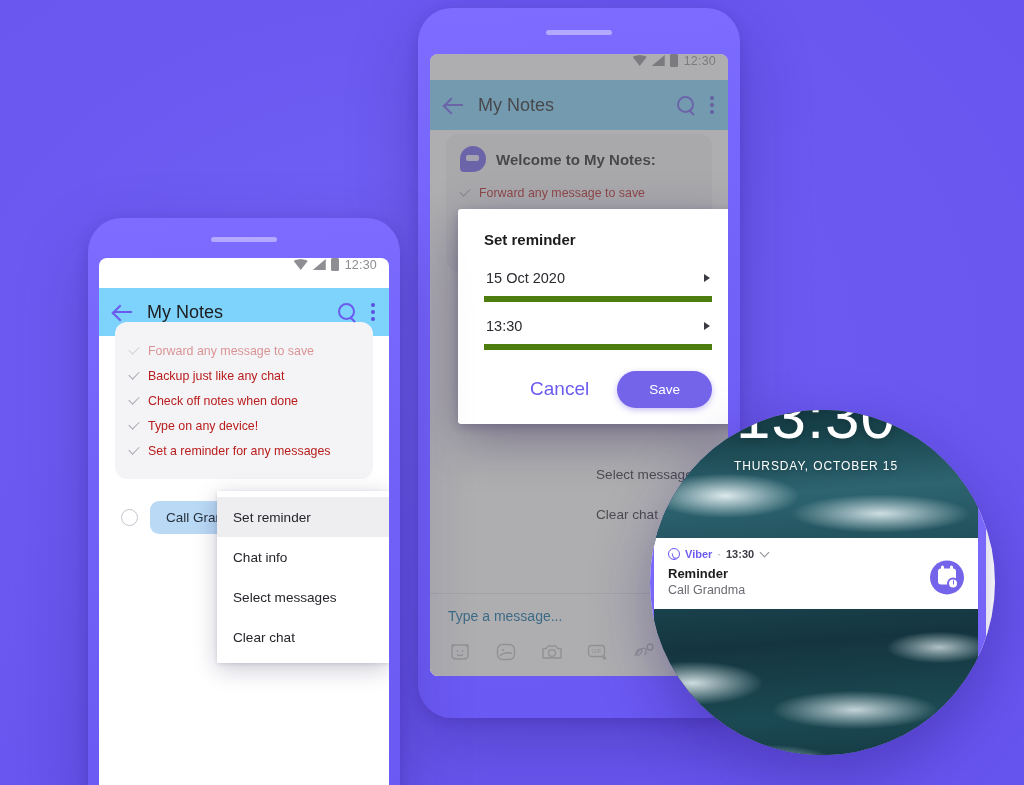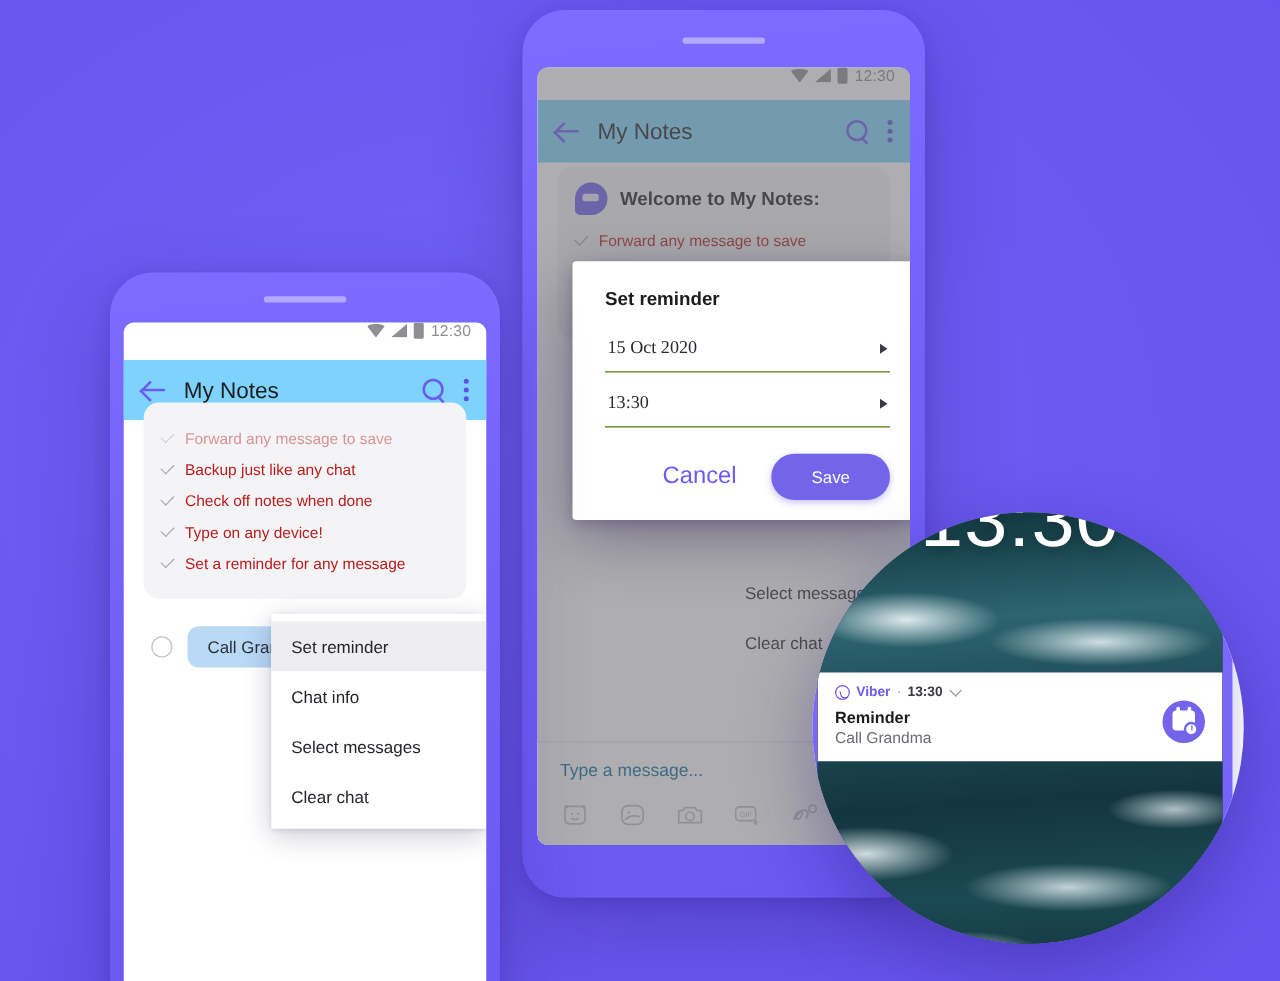--- a/index.html
+++ b/index.html
@@ -194,24 +194,23 @@
     border-radius: 3px;
     box-shadow: 0 16px 48px rgba(25,10,70,.35), 0 3px 10px rgba(25,10,70,.2);
     padding: 22px 26px 16px;
   }
   .dialog h3 {
     font-size: 15px; font-weight: 700; color:#1c1c1e;
     margin-bottom: 18px;
   }
   .dlg-row {
     display:flex; align-items:center;
-    border-bottom: 1px solid #4d7c0f;
+    border-bottom: 6px solid #4d7c0f;
     padding: 4px 2px 10px;
     margin-bottom: 12px;
-    font-family: Liberation Serif, serif;
   }
   .dlg-row .val { flex:1; font-size: 14.5px; color:#2a2a30; }
   .caret {
     width:0; height:0;
     border-left: 6px solid #3a3a42;
     border-top: 4.5px solid transparent;
     border-bottom: 4.5px solid transparent;
   }
   .dlg-actions {
     display:flex; align-items:center; justify-content:flex-end;
@@ -504,21 +503,21 @@
         <div class="note-line">
           <span class="check"></span>
           <span>Check off notes when done</span>
         </div>
         <div class="note-line">
           <span class="check"></span>
           <span>Type on any device!</span>
         </div>
         <div class="note-line">
           <span class="check"></span>
-          <span>Set a reminder for any message</span>
+          <span>Set a reminder for any messages</span>
         </div>
       </div>
 
       <div class="msg-row">
         <span class="radio-circle"></span>
         <span class="bubble">Call Grandma</span>
       </div>
 
       <div class="ctx-menu" style="left:118px; top:233px; width:172px;">
         <div class="item hl">Set reminder</div>
@@ -532,20 +531,21 @@
   <div class="magnifier" style="left:650px; top:410px; width:345px; height:345px;">
     <div class="mag-inner">
 
       <div class="mag-phone" style="left:-4px; top:-60px; width:340px; height:470px;">
       </div>
 
       <div class="lockscreen" style="left:4px; top:-48px; width:324px; height:446px; border-radius:10px;">
         <div class="waves"></div>
 
         <div class="lock-clock">13:30</div>
+        <div class="lock-date">THURSDAY, OCTOBER 15</div>
 
         <div class="notif" style="top:176px;">
           <div class="notif-head">
             <span class="viber-dot"></span>
             <span>Viber</span>
             <span class="sep">·</span>
             <span class="tm">13:30</span>
             <span class="chev"></span>
           </div>
           <div class="notif-title">Reminder</div>

